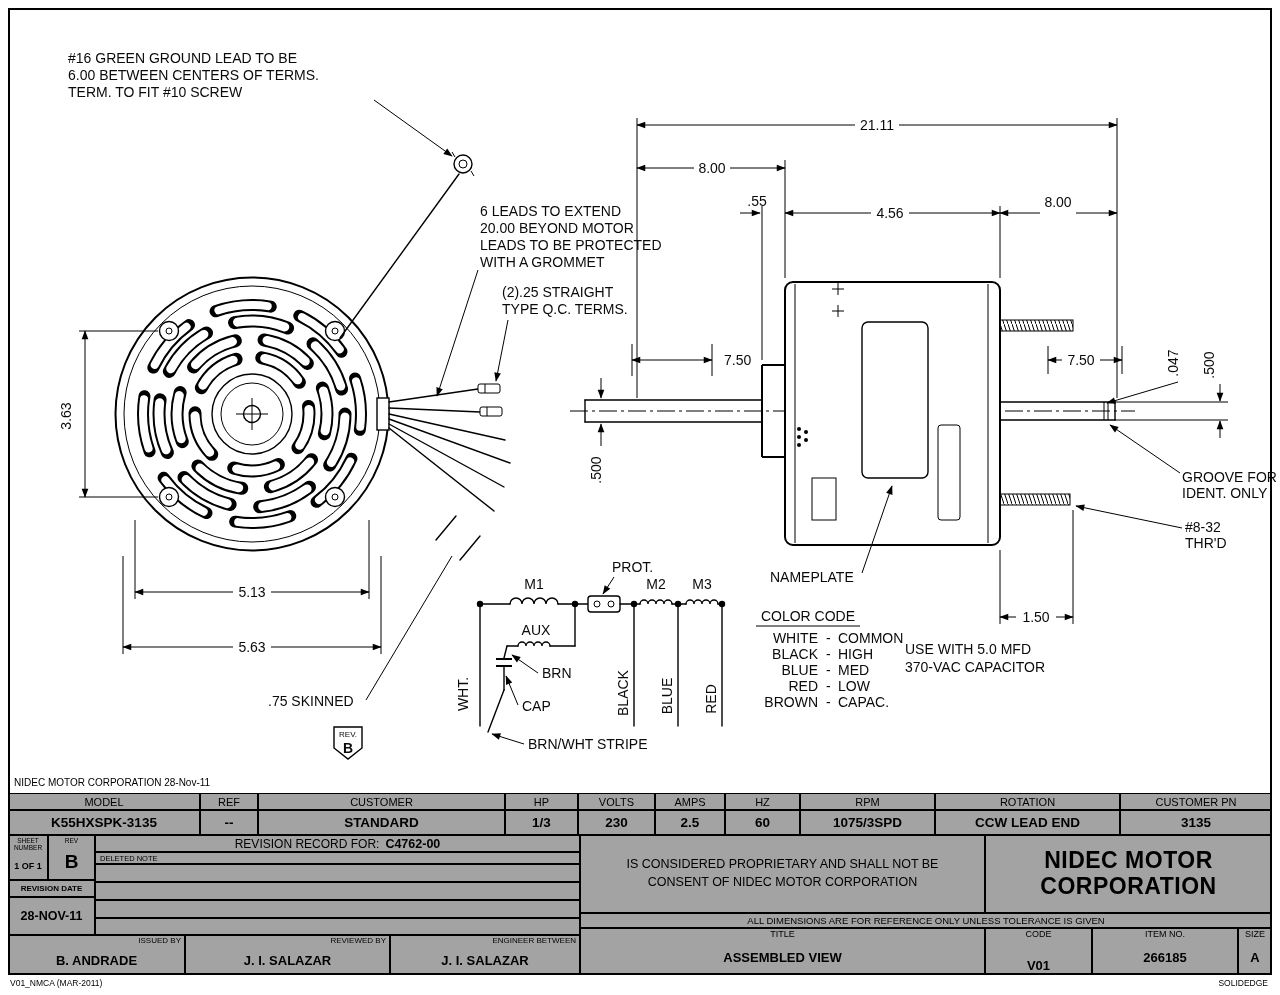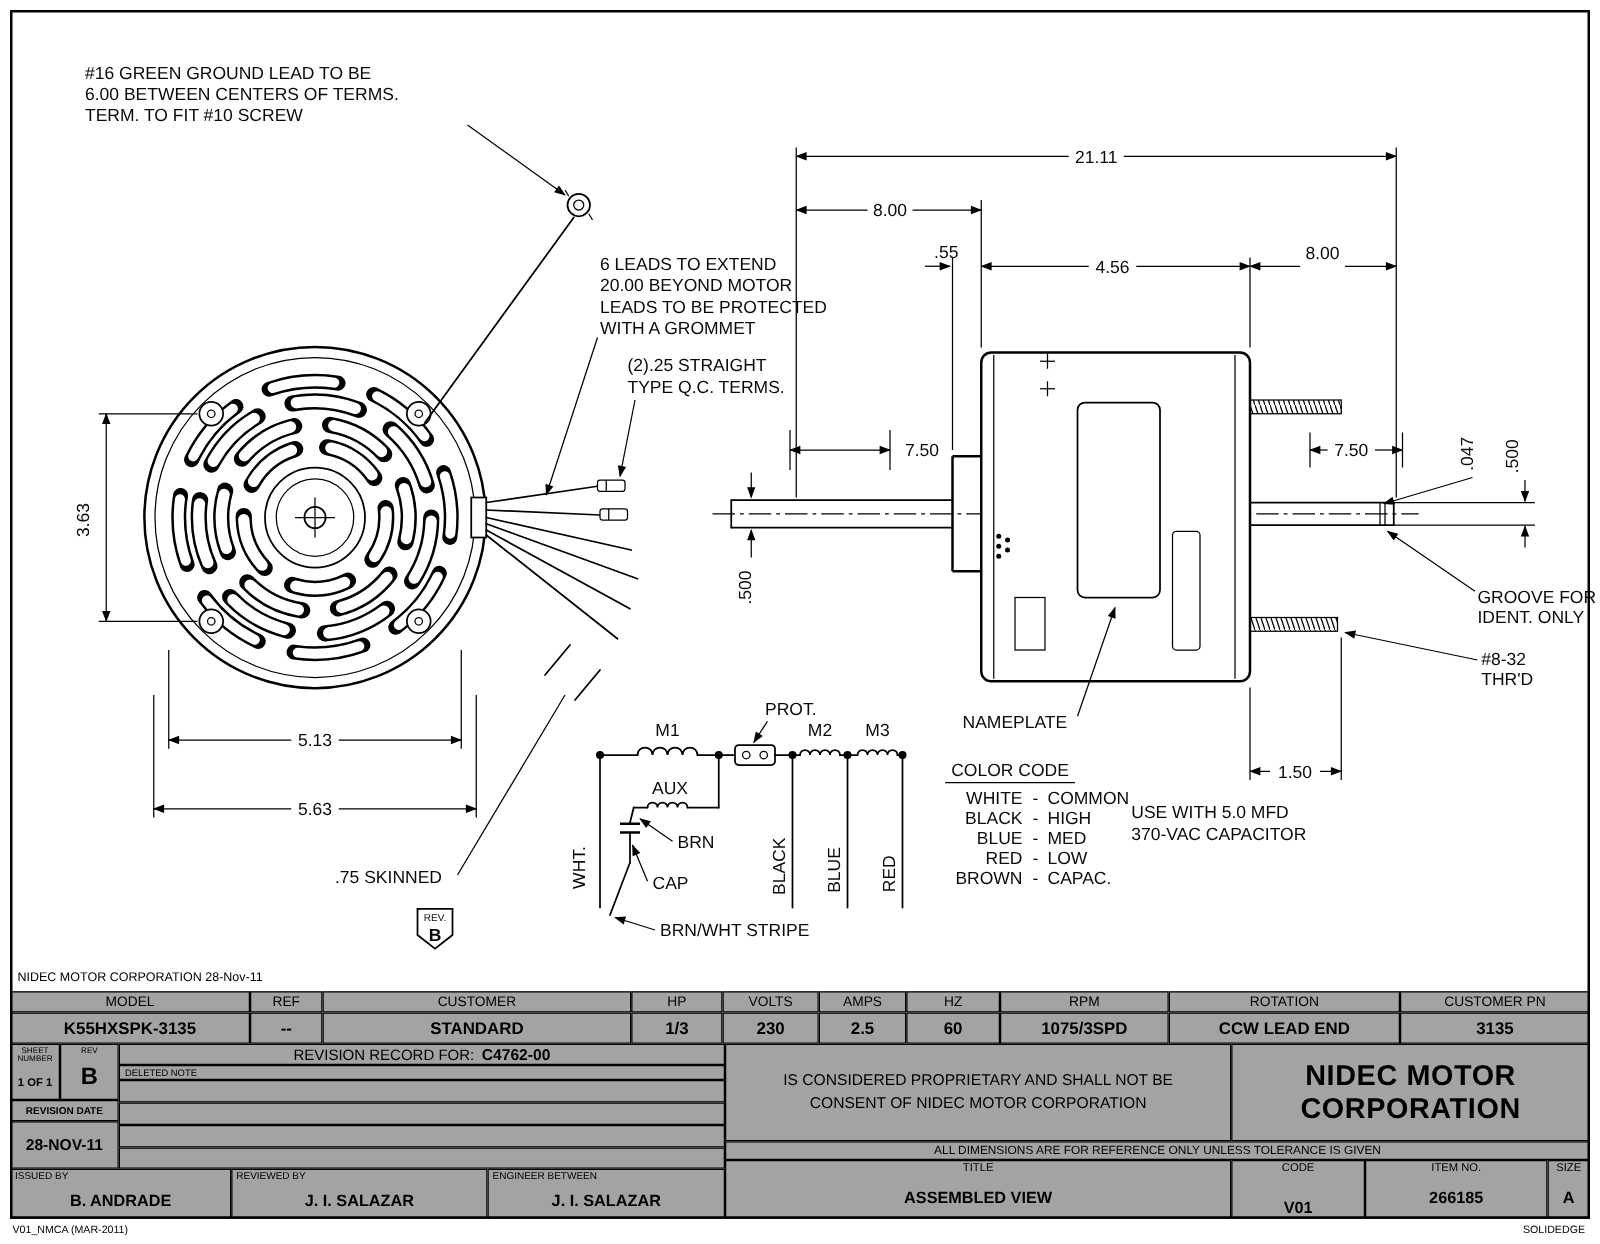--- a/index.html
+++ b/index.html
@@ -30,21 +30,21 @@
   .cell { border:1px solid #000; display:flex; align-items:center; justify-content:center;
           overflow:hidden; background:#a3a3a3; }
   .c0{width:192px}.c1{width:58px}.c2{width:247px}.c3{width:73px}.c4{width:77px}
   .c5{width:70px}.c6{width:75px}.c7{width:135px}.c8{width:185px}.c9{width:152px}
   .spec-h .cell { height:17px; font-size:11px; }
   .spec-v .cell { height:25px; font-size:13.5px; font-weight:bold; }
 
   .lcol { width:572px; } .rcol { width:692px; }
   .sub1 { width:87px; } .sub2 { width:485px; }
   .lv { flex-direction:column; align-items:stretch; justify-content:flex-start; }
-  .lv .lab { font-size:8px; padding:1px 3px; text-align:left; line-height:1.1; }
+  .lv .lab { font-size:8px; padding:1px 3px; text-align:right; line-height:1.1; }
   .lv .lab.ctr { text-align:center; padding:1px 0; }
   .lv .val { flex:1; display:flex; align-items:center; justify-content:center;
              font-weight:bold; font-size:13px; }
   .sheetcell { width:40px; height:45px; }
   .revcell { width:47px; height:45px; }
   .sheetcell .lab, .revcell .lab { font-size:6.5px; text-align:center; }
   .sheetcell .val { font-size:9px; }
   .revcell .val { font-size:19px; }
   .revrec-h { width:485px; height:17px; gap:6px; font-size:12px; }
   .revrec-h .rv { font-weight:bold; font-size:12.5px; }

